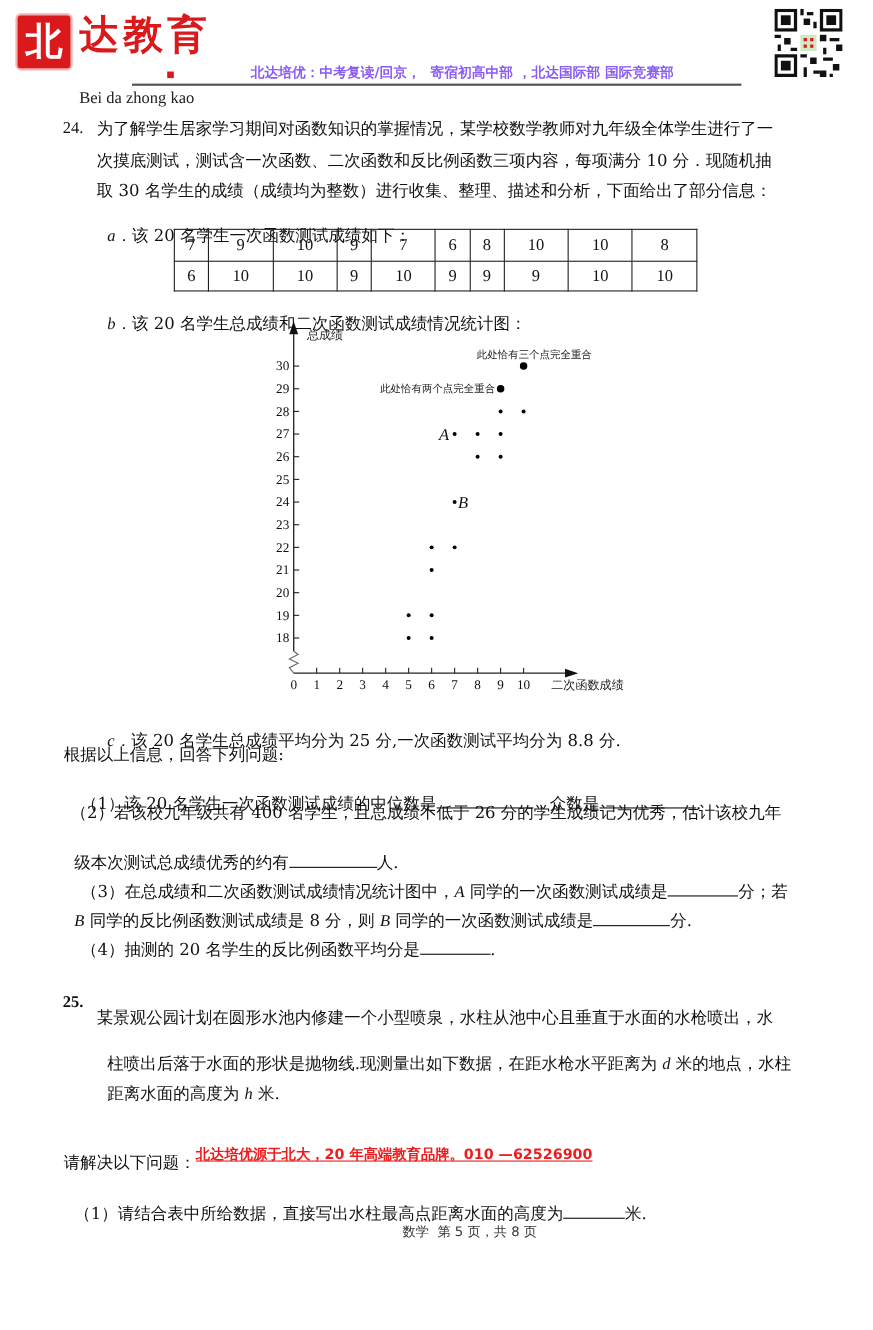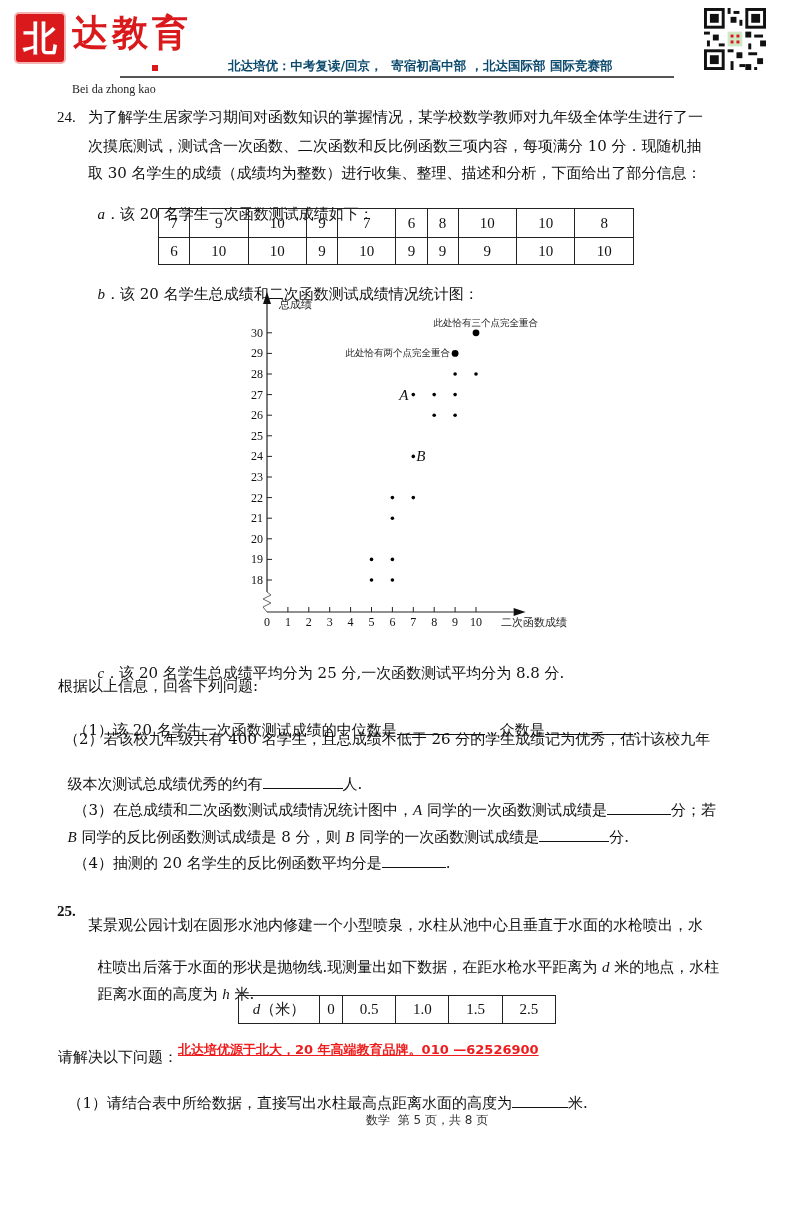--- a/index.html
+++ b/index.html
@@ -5,23 +5,23 @@
   html, body { margin: 0; padding: 0; background: #ffffff; }
   body { width: 794px; height: 1209px; position: relative; overflow: hidden;
          font-family: "DejaVu Serif", "Liberation Serif", serif; color: #111; }
   .abs { position: absolute; }
   
   .logo-box { left: 16px; top: 14px; width: 48px; height: 48px; background: #d9191c;
               border-radius: 3px; box-shadow: 0 0 0 2px #f4b3b3; display:flex; align-items:center; justify-content:center; }
   .logo-box span { color: #fff; font-size: 34px; font-weight: bold; font-family: "DejaVu Serif", serif; line-height: 1; }
   .logo-text { left: 72px; top: 14px; color: #d9191c; font-size: 36px; font-weight: bold; letter-spacing: 4px;
                font-family: "DejaVu Serif", serif; line-height: 1; }
-  .logo-sub { left: 72px; top: 62px; font-size: 12px; color: #222; font-family: "Liberation Serif", serif; margin-top: 20px; }
+  .logo-sub { left: 72px; top: 62px; font-size: 15px; color: #222; font-family: "Liberation Serif", serif; margin-top: 20px; }
   .logo-square { left: 152px; top: 65px; width: 6px; height: 6px; background: #d9191c; }
-  .header-slogan { left: 228px; top: 58px; color: #0c4a6e; font-size: 12.5px; font-weight: bold;
+  .header-slogan { left: 228px; top: 58px; color: #8b5cf6; font-size: 12.5px; font-weight: bold;
                    font-family: "DejaVu Sans", sans-serif; white-space: pre; }
   .header-rule { left: 120px; top: 76px; width: 554px; height: 2px; background: #555; }
   .qr { left: 704px; top: 8px; width: 62px; height: 62px; }
   
   .txt { font-size: 15px; line-height: 1; white-space: pre; text-align: center; }
   .qnum { font-family: "Liberation Serif", serif; }
   table.grid { border-collapse: collapse; position: absolute; }
   table.grid td { border: 1.3px solid #222; text-align: center; font-family: "Liberation Serif", serif; font-size: 15px; padding: 0; }
   .blank { display: inline-block; border-bottom: 1.3px solid #111; height: 14px; vertical-align: baseline; }
   .it { font-style: italic; font-family: "Liberation Serif", serif; }
@@ -233,28 +233,20 @@
 <div class="abs txt" style="left:88px; top:918px;">某景观公园计划在圆形水池内修建一个小型喷泉，水柱从池中心且垂直于水面的水枪喷出，水</div>
 <div class="abs txt" style="left:88px; top:945px;">
   <span>柱喷出后落于水面的形状是抛物线.现测量出如下数据，在距水枪水平距离为 </span><span class="it">d</span><span> 米的地点，水柱</span>
 </div>
 <div class="abs txt" style="left:88px; top:972px;">
   <span>距离水面的高度为 </span><span class="it">h</span><span> 米.</span>
 </div>
 
 <table class="grid" style="left:238px; top:995px; width:318px;">
   <tbody>
-      <tr style="height:28px;">
-    <td style="width:80px;"><span class="it">d</span><span>（米）</span></td>
-    <td>0</td>
-    <td>0.5</td>
-    <td>1.0</td>
-    <td>1.5</td>
-    <td>2.5</td>
-  </tr>
 </tbody>
   </table>
 
 <div class="abs wm">北达培优源于北大，20 年高端教育品牌。010 —62526900</div>
 
 <div class="abs txt" style="left:58px; top:1050px;">请解决以下问题：</div>
 <div class="abs txt" style="left:58px; top:1078px;">
   <span>（1）请结合表中所给数据，直接写出水柱最高点距离水面的高度为</span><span class="blank" style="width:56px;"></span><span>米.</span>
 </div>
 

